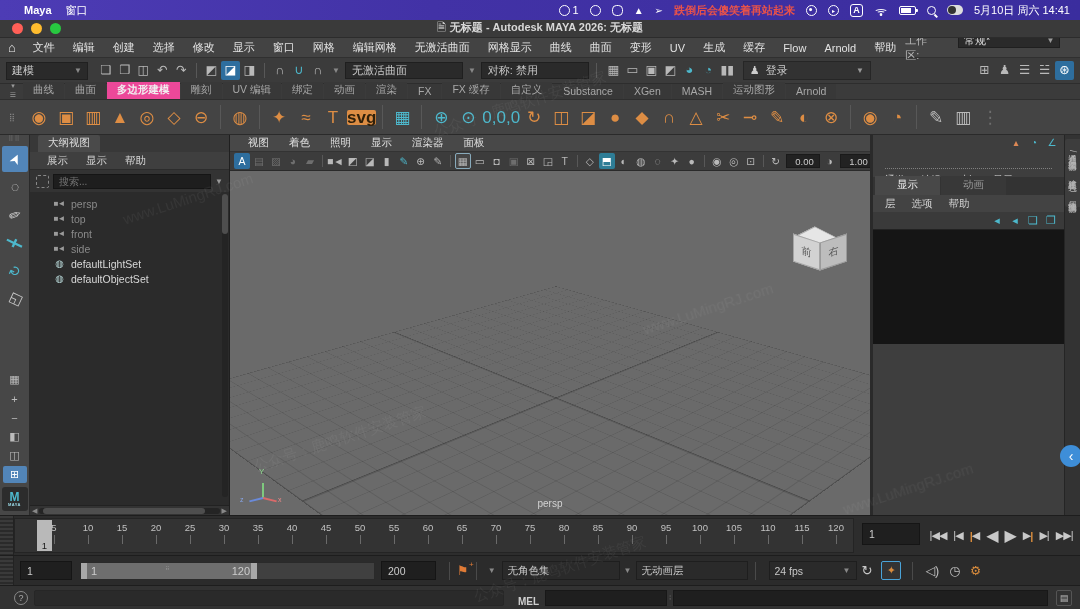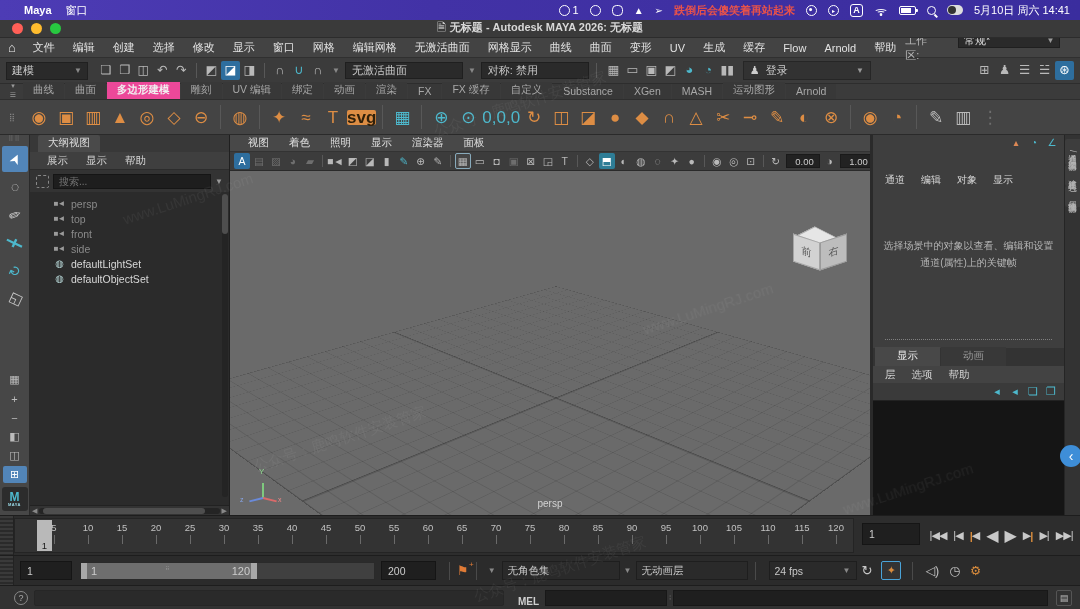--- a/index.html
+++ b/index.html
@@ -837,24 +837,20 @@
         <span class="ic tl">
           <span>∠</span>
         </span>
     </div>
     <div class="cb-menus">
       <span class="mi">通道</span>
         <span class="mi">编辑</span>
         <span class="mi">对象</span>
         <span class="mi">显示</span>
     </div>
-    <div class="cb-empty">
-      <div>选择场景中的对象以查看、编辑和设置</div>
-      <div style="margin-top:-2px;">通道(属性)上的关键帧</div>
-    </div>
     <div class="cb-dots"></div>
     <div class="layered">
       <div class="le-tabs">
         <span class="le-tab active"><span>显示</span></span>
           <span class="le-tab"><span>动画</span></span>
       </div>
       <div class="le-menus">
         <span class="mi">层</span>
           <span class="mi">选项</span>
           <span class="mi">帮助</span>

